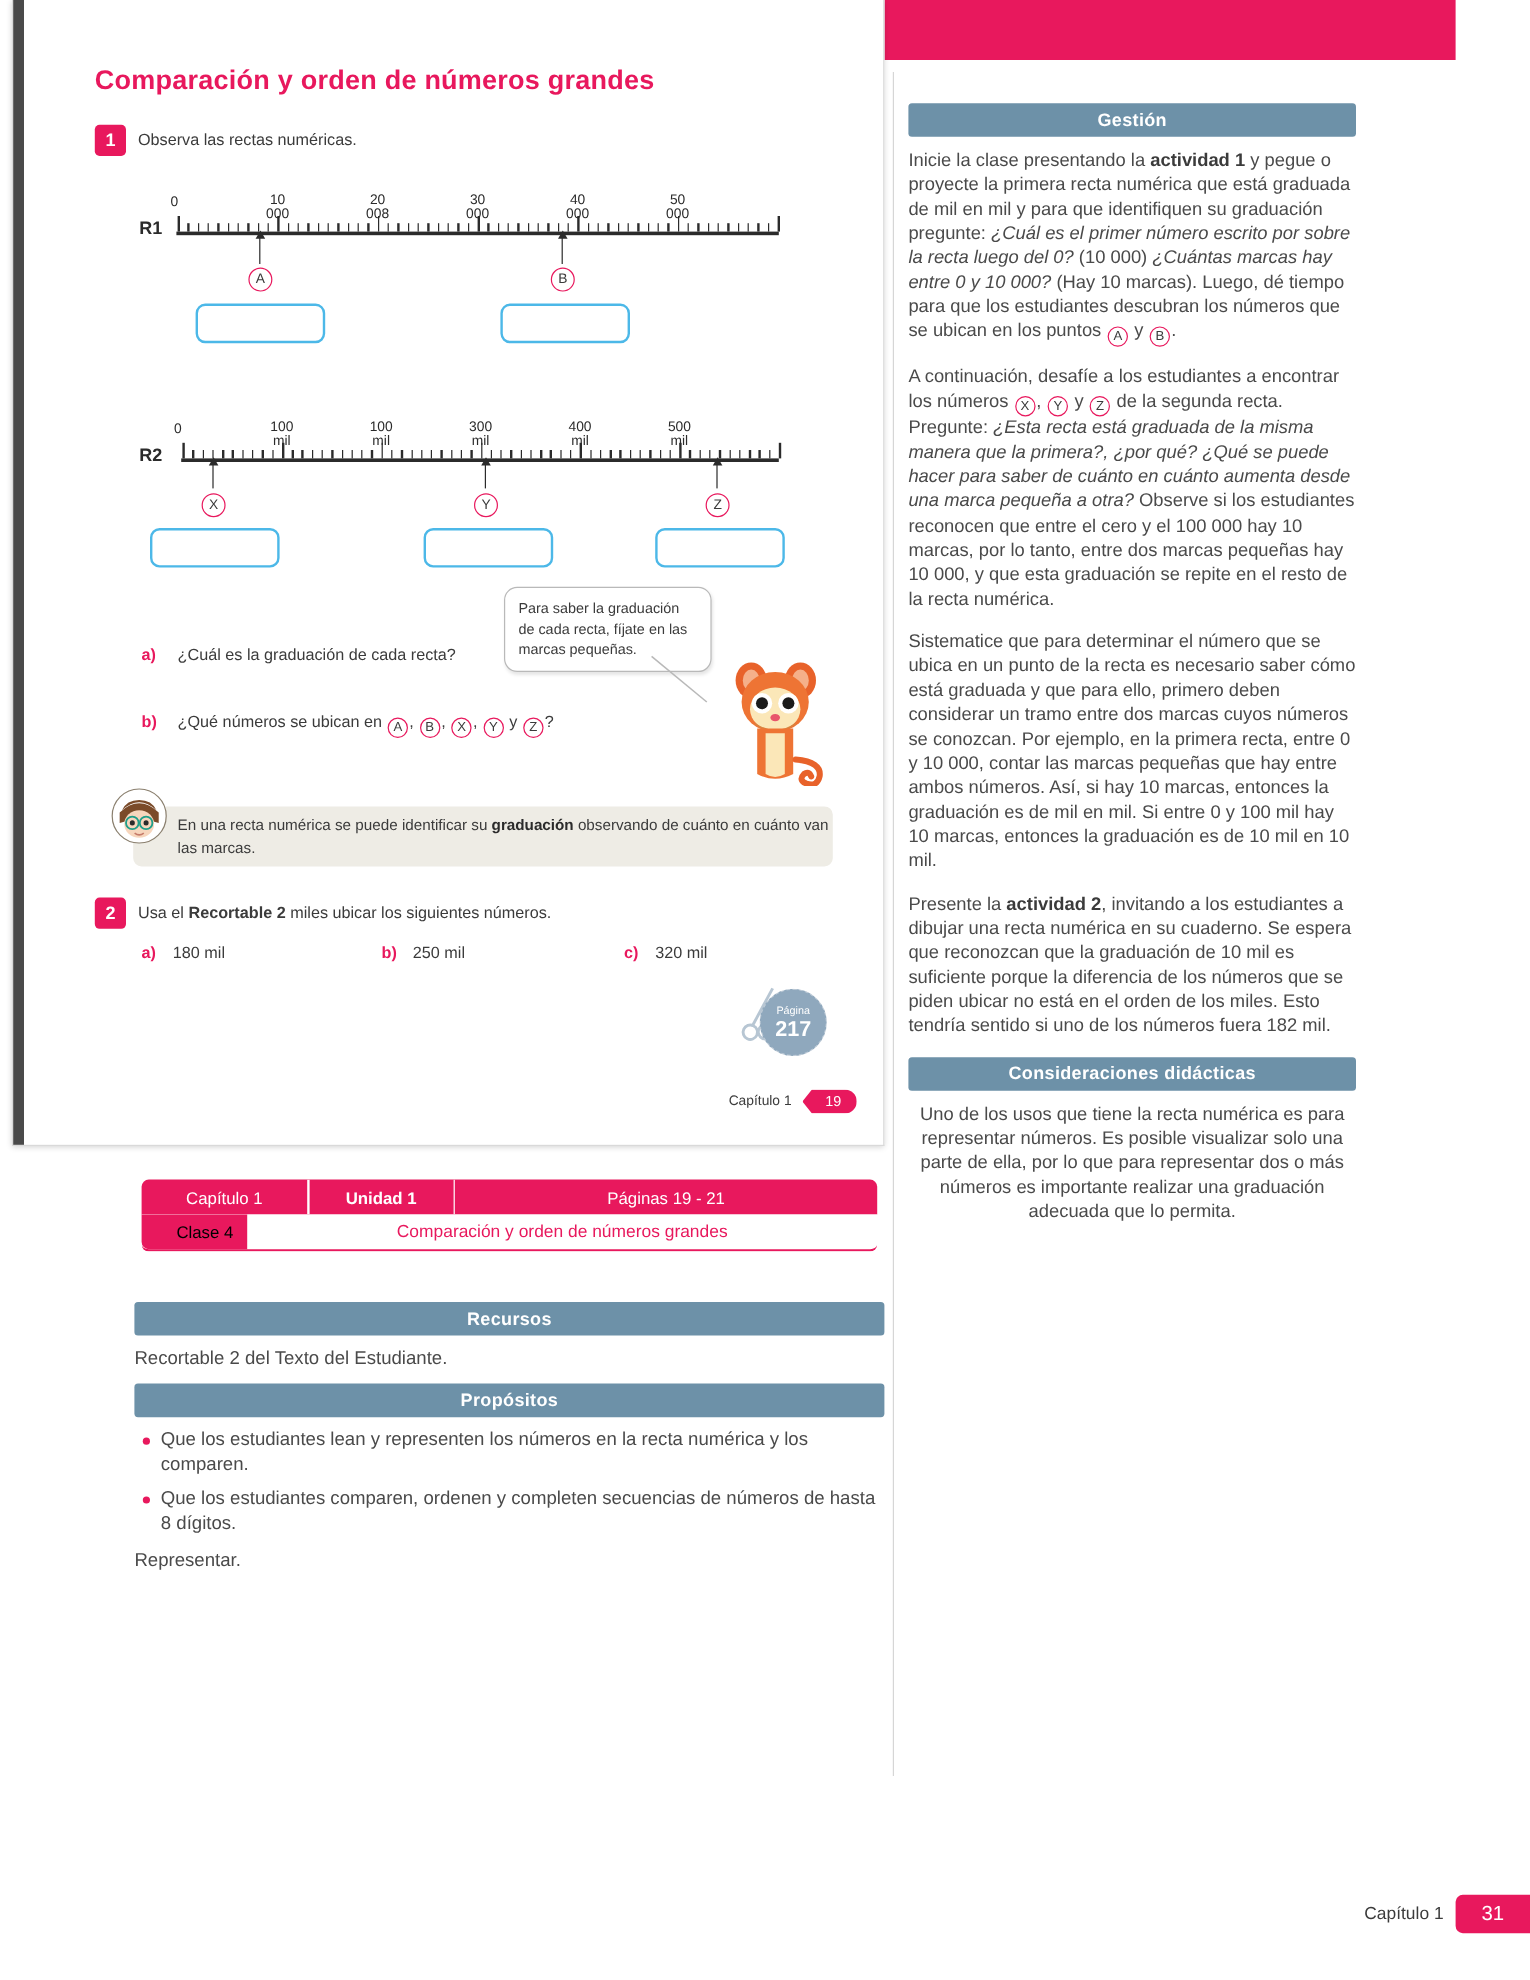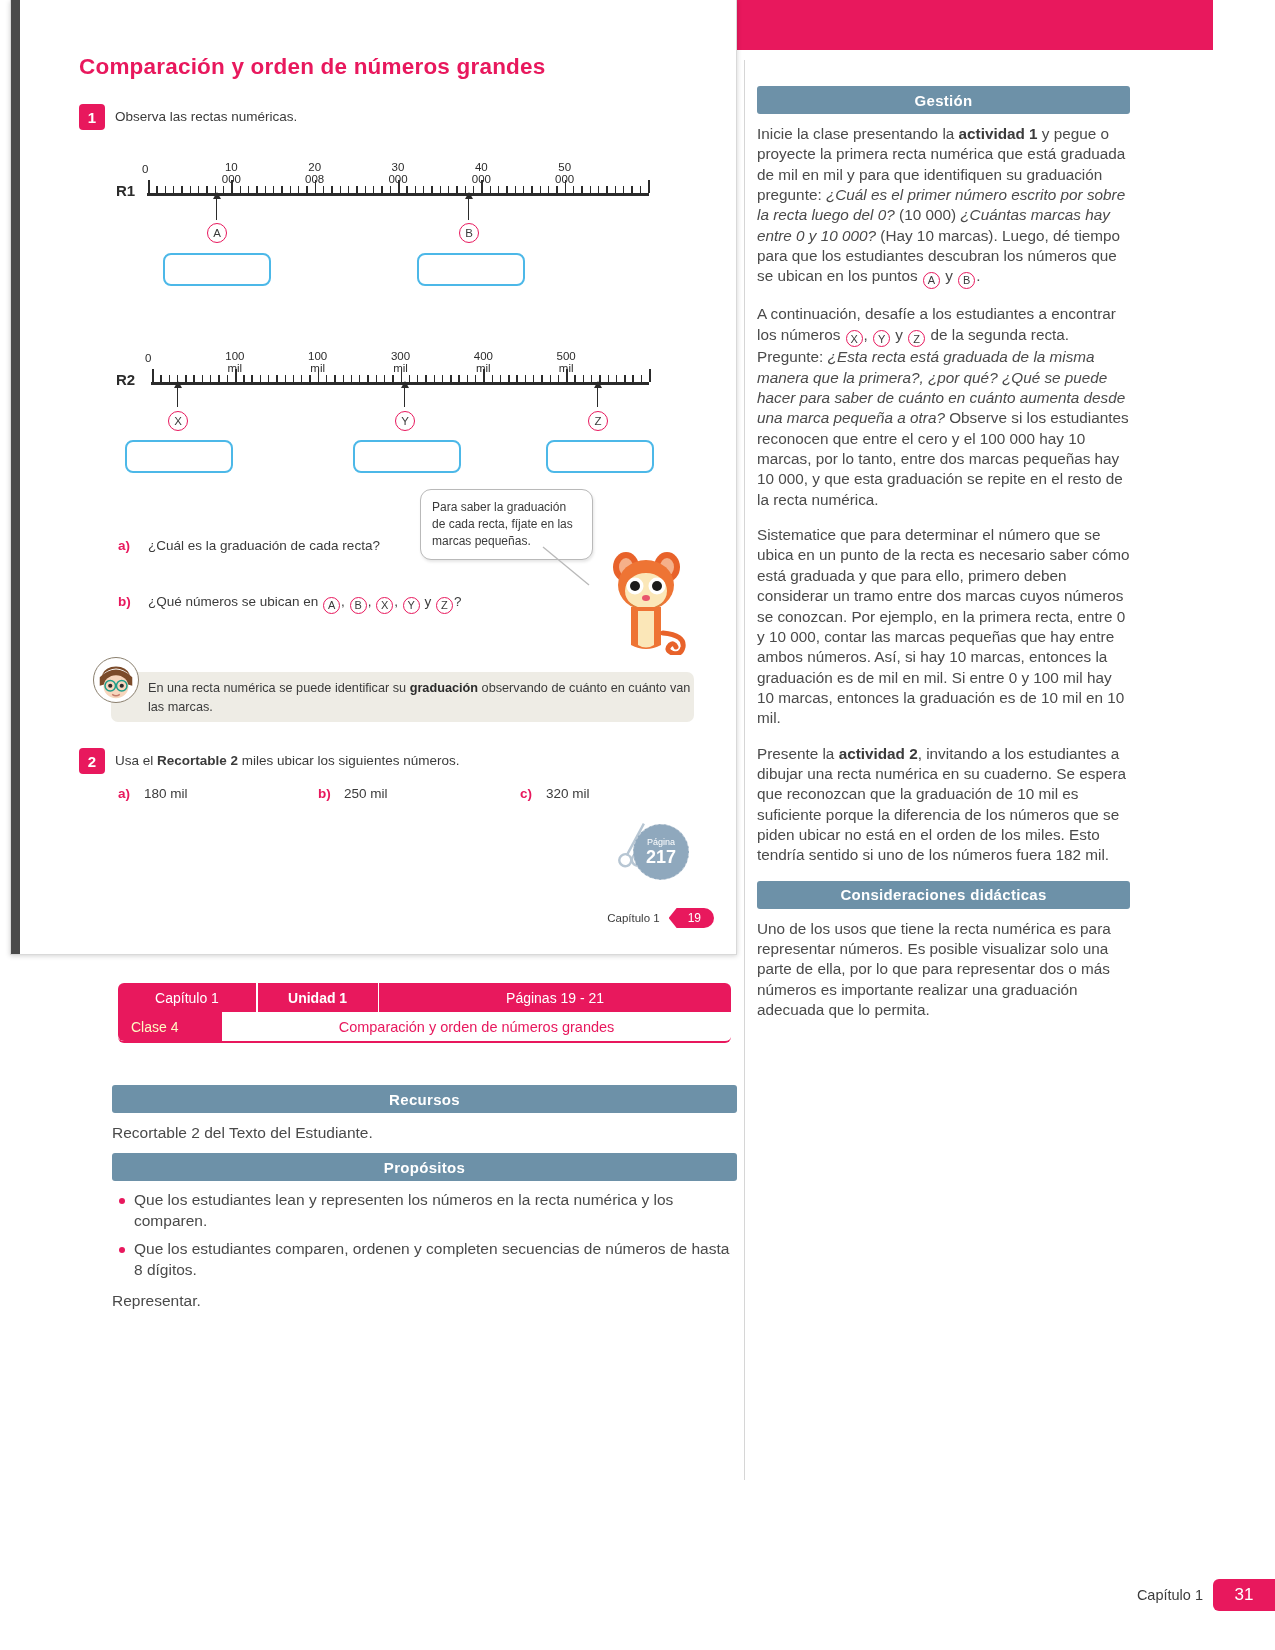--- a/index.html
+++ b/index.html
@@ -133,22 +133,22 @@
   .m-cap{ width:138px; }
   .m-sep{ width:1.6px; background:#fff; }
   .m-uni{ width:120px; font-weight:bold; }
   .m-pag{ flex:1; }
 
   .meta-row2{
     display:flex; height:31px; background:#fff; align-items:stretch;
     border-bottom:2px solid #e8185d; border-radius:0 0 6px 6px;
   }
   .m-clase{
-    width:104px; background:#e8185d; color:#fef9c3; font-size:14px;
-    display:flex; align-items:center; padding-left:13px; border-radius:0 0 0 6px;
+    width:88px; background:#e8185d; color:#000000; font-size:14px;
+    display:flex; align-items:center; padding-left:29px; border-radius:0 0 0 6px;
   }
   .m-titulo{
     flex:1; display:flex; align-items:center; justify-content:center;
     color:#e8185d; font-size:14.5px;
   }
 
   
   .sec-head{
     height:28px; background:#6d91a8; color:#fff;
     display:flex; align-items:center; justify-content:center;
@@ -494,19 +494,19 @@
 
   <p class="rc-p"><span>Inicie la clase presentando la </span><b>actividad 1</b><span> y pegue o proyecte la primera recta numérica que está graduada de mil en mil y para que identifiquen su graduación pregunte: </span><i>¿Cuál es el primer número escrito por sobre la recta luego del 0?</i><span> (10 000) </span><i>¿Cuántas marcas hay entre 0 y 10 000?</i><span> (Hay 10 marcas). Luego, dé tiempo para que los estudiantes descubran los números que se ubican en los puntos </span><span class="inline-circle">A</span><span> y </span><span class="inline-circle">B</span><span>.</span></p>
 
   <p class="rc-p"><span>A continuación, desafíe a los estudiantes a encontrar los números </span><span class="inline-circle">X</span>, <span class="inline-circle">Y</span> y <span class="inline-circle">Z</span><span> de la segunda recta. Pregunte: </span><i>¿Esta recta está graduada de la misma manera que la primera?, ¿por qué? ¿Qué se puede hacer para saber de cuánto en cuánto aumenta desde una marca pequeña a otra?</i><span> Observe si los estudiantes reconocen que entre el cero y el 100 000 hay 10 marcas, por lo tanto, entre dos marcas pequeñas hay 10 000, y que esta graduación se repite en el resto de la recta numérica.</span></p>
 
   <p class="rc-p">Sistematice que para determinar el número que se ubica en un punto de la recta es necesario saber cómo está graduada y que para ello, primero deben considerar un tramo entre dos marcas cuyos números se conozcan. Por ejemplo, en la primera recta, entre 0 y 10 000, contar las marcas pequeñas que hay entre ambos números. Así, si hay 10 marcas, entonces la graduación es de mil en mil. Si entre 0 y 100 mil hay 10 marcas, entonces la graduación es de 10 mil en 10 mil.</p>
 
   <p class="rc-p"><span>Presente la </span><b>actividad 2</b><span>, invitando a los estudiantes a dibujar una recta numérica en su cuaderno. Se espera que reconozcan que la graduación de 10 mil es suficiente porque la diferencia de los números que se piden ubicar no está en el orden de los miles. Esto tendría sentido si uno de los números fuera 182 mil.</span></p>
 
   <div class="sec-head">Consideraciones didácticas</div>
-  <p class="rc-p" style="">Uno de los usos que tiene la recta numérica es para representar números. Es posible visualizar solo una parte de ella, por lo que para representar dos o más números es importante realizar una graduación adecuada que lo permita.</p>
+  <p class="rc-p" style="text-align:center;">Uno de los usos que tiene la recta numérica es para representar números. Es posible visualizar solo una parte de ella, por lo que para representar dos o más números es importante realizar una graduación adecuada que lo permita.</p>
 </div>
 
 <div class="page-footer">
   <span class="lbl">Capítulo 1</span>
   <span class="pill">31</span>
 </div>
 
 </body></html>

